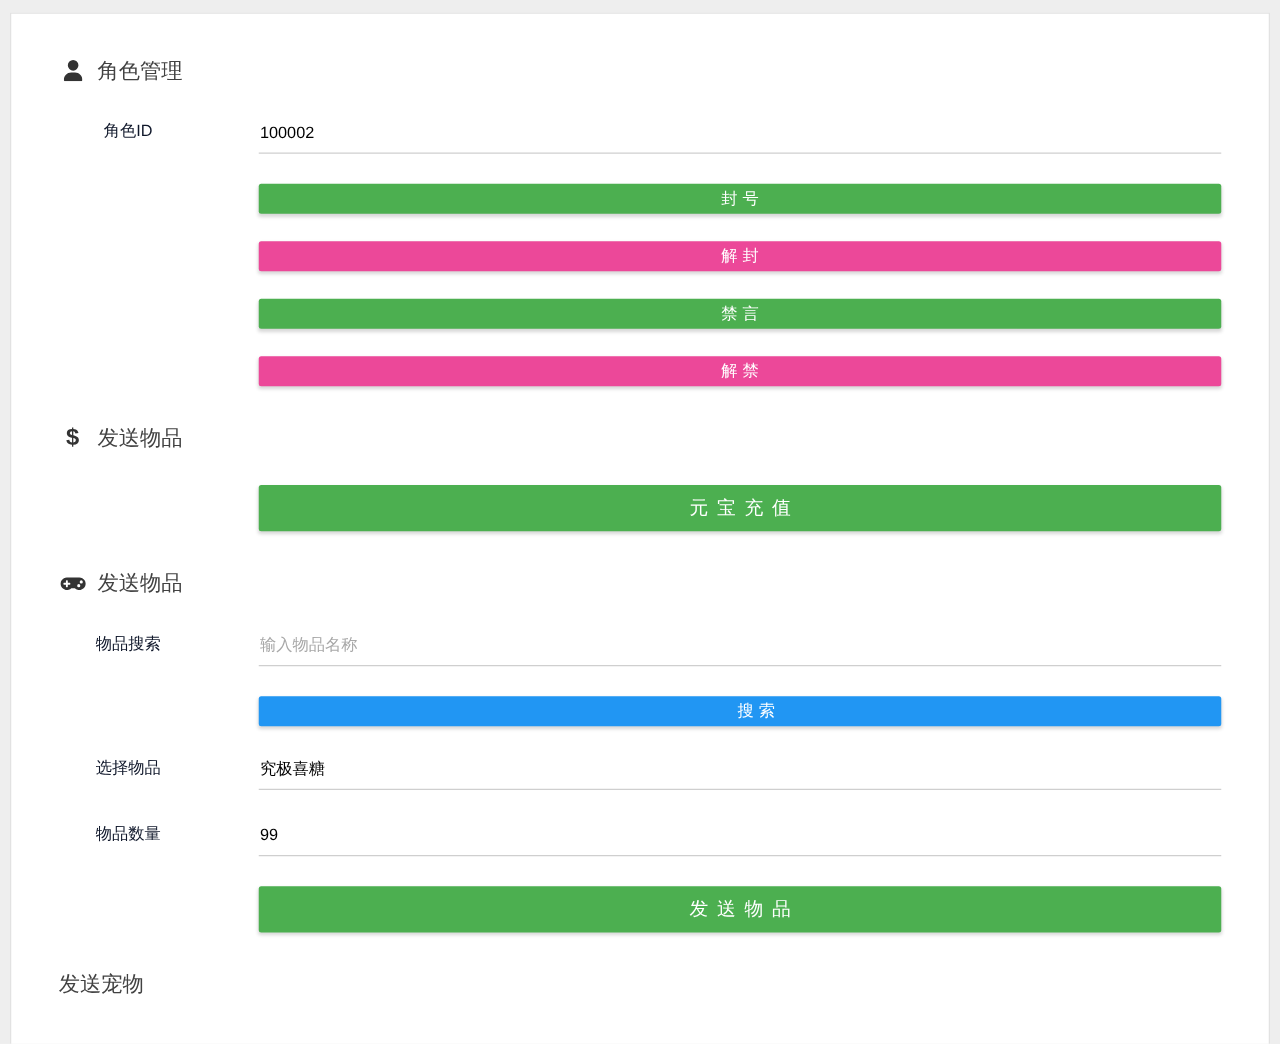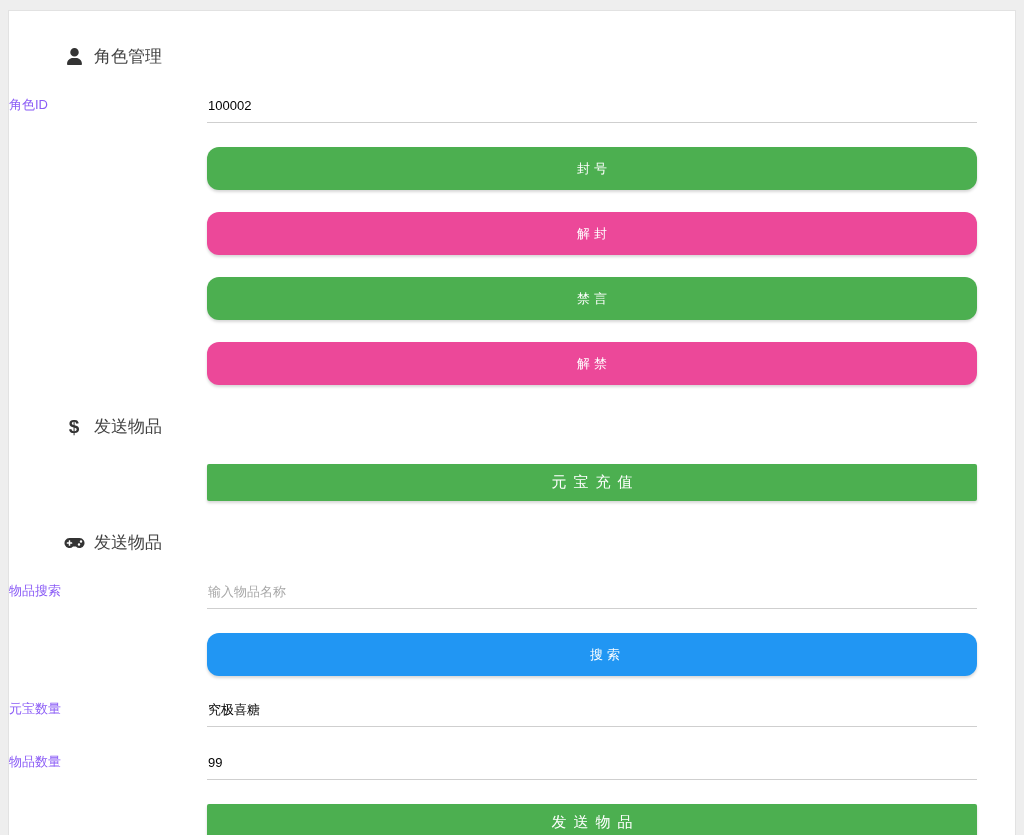--- a/index.html
+++ b/index.html
@@ -12,45 +12,45 @@
     margin: 10px 8px 0 8px;
     width: 1008px;
     min-height: 960px;
     background: #ffffff;
     border: 1px solid #e2e2e2;
     padding: 34px 0 60px 0;
   }
   .section-title {
     display: flex;
     align-items: center;
-    margin: 0 0 26px 54px;
+    margin: 0 0 26px 38px;
     font-size: 17px;
     color: #424242;
   }
   .section-title .icon {
     width: 22px;
     display: inline-flex;
     justify-content: center;
     margin-right: 9px;
     color: #333;
   }
   .section-title .icon svg { display: block; }
   .dollar-glyph { font-size: 19px; font-weight: 700; color: #333; }
   .form-row {
     display: flex;
     align-items: flex-end;
     margin: 0 38px 24px 0;
   }
   .form-label {
     width: 198px;
-    text-align: left;
+    text-align: center;
     padding-right: 11px;
     padding-bottom: 9px;
     font-size: 13px;
-    color: #8b5cf6;
+    color: #0f172a;
     flex: none;
   }
   .form-input {
     flex: 1;
     border: none;
     outline: none;
     border-bottom: 1px solid #cfcfcf;
     padding: 4px 1px 9px 1px;
     font-size: 13px;
     color: #000000;
@@ -63,21 +63,21 @@
     display: block;
     width: 100%;
     border: none;
     border-radius: 2px;
     color: #ffffff;
     cursor: pointer;
     box-shadow: 0 2px 3px rgba(0,0,0,0.16);
     font-family: inherit;
     text-align: center;
   }
-  .btn.small { height: 43px; font-size: 13px; letter-spacing: 4px; text-indent: 4px; border-radius: 12px; }
+  .btn.small { height: 24px; font-size: 13px; letter-spacing: 4px; text-indent: 4px; }
   .btn.large { height: 37px; font-size: 15px; letter-spacing: 7px; text-indent: 7px; }
   .btn.green { background: #4caf50; }
   .btn.cyan  { background: #ec4899; }
   .btn.blue  { background: #2196f3; padding-left: 26px; }
   .gap-before-section { margin-top: 30px; }
   .btn-row.after-big { margin-bottom: 26px; }
 </style>
 </head>
 <body>
 
@@ -139,21 +139,21 @@
     <div class="form-row">
       <label class="form-label">物品搜索</label>
       <input class="form-input" placeholder="输入物品名称" style="">
     </div>
 
     <div class="btn-row">
       <button class="btn small blue">搜索</button>
     </div>
 
     <div class="form-row">
-      <label class="form-label">元宝数量</label>
+      <label class="form-label">选择物品</label>
       <input class="form-input" value="究极喜糖" style="">
     </div>
 
     <div class="form-row">
       <label class="form-label">物品数量</label>
       <input class="form-input" value="99" style="">
     </div>
 
     <div class="btn-row after-big">
       <button class="btn large green">发送物品</button>

